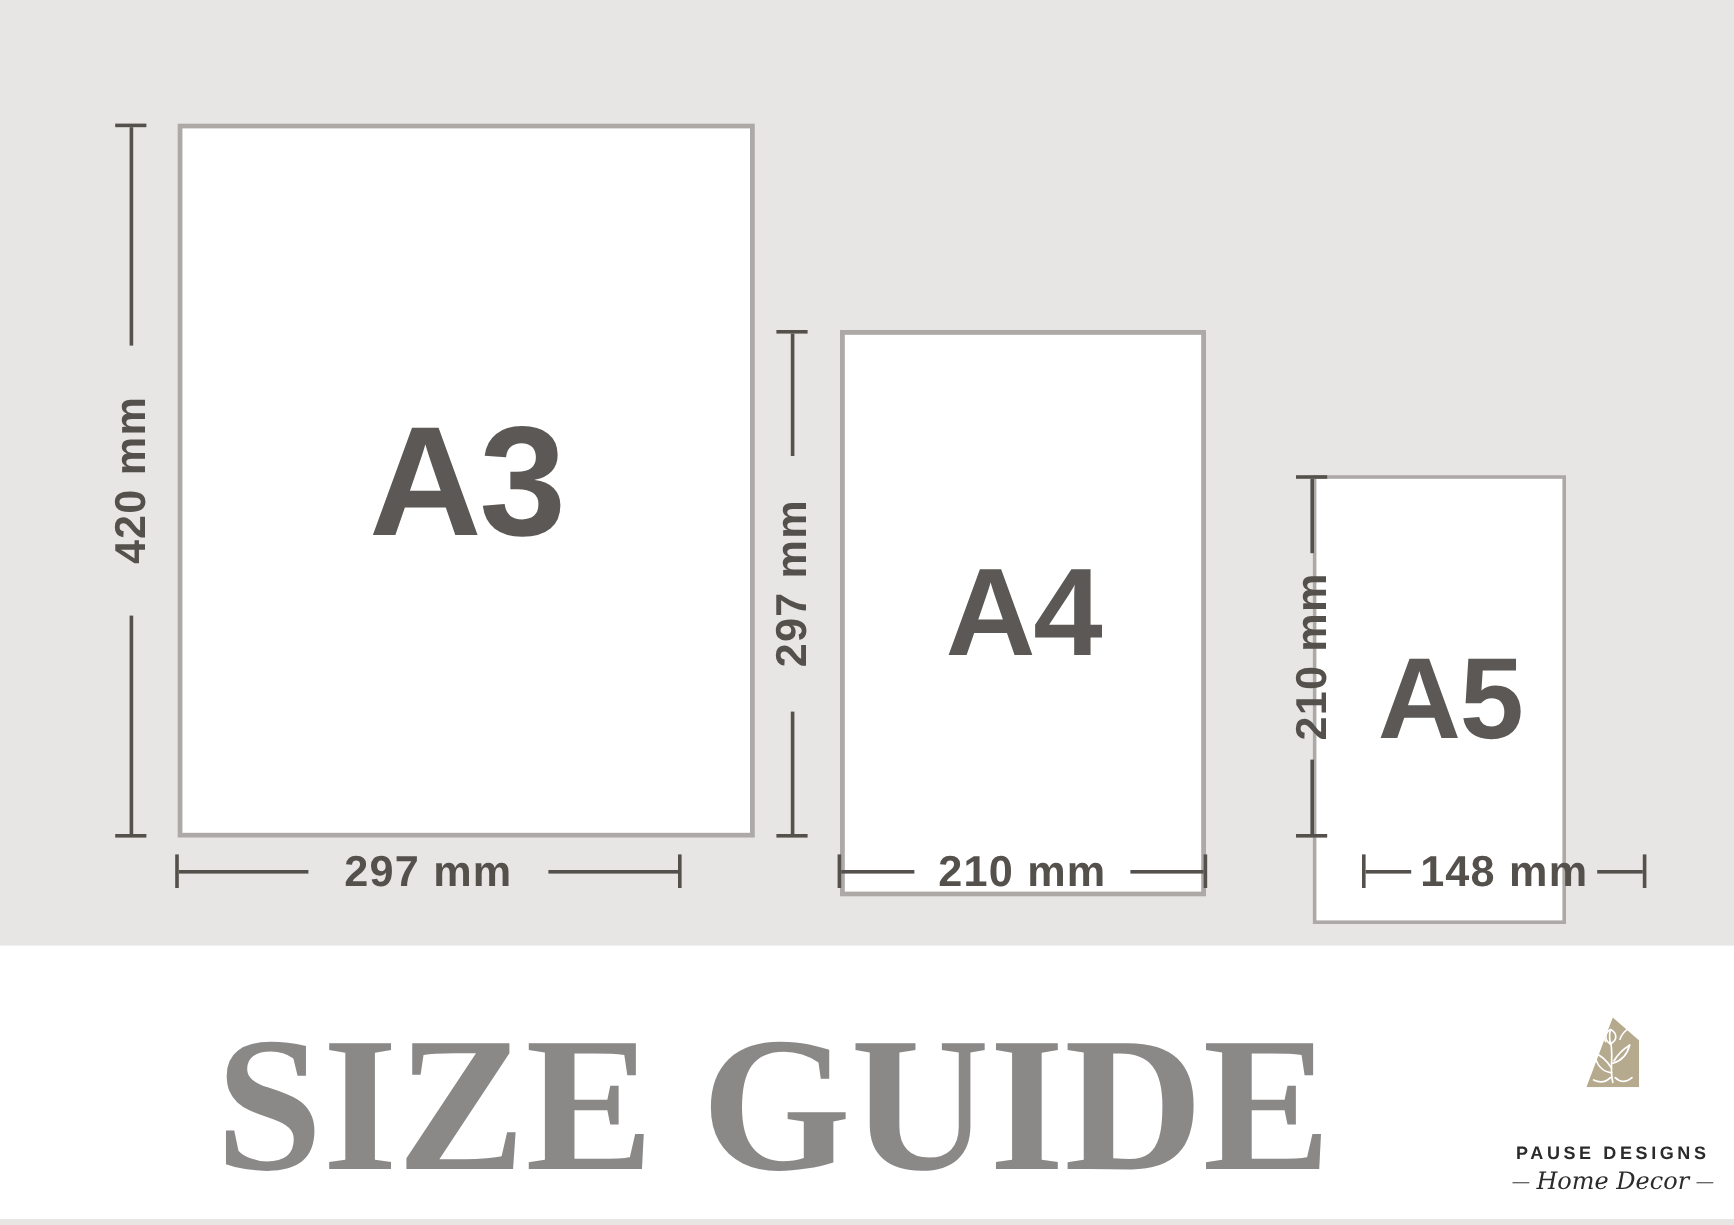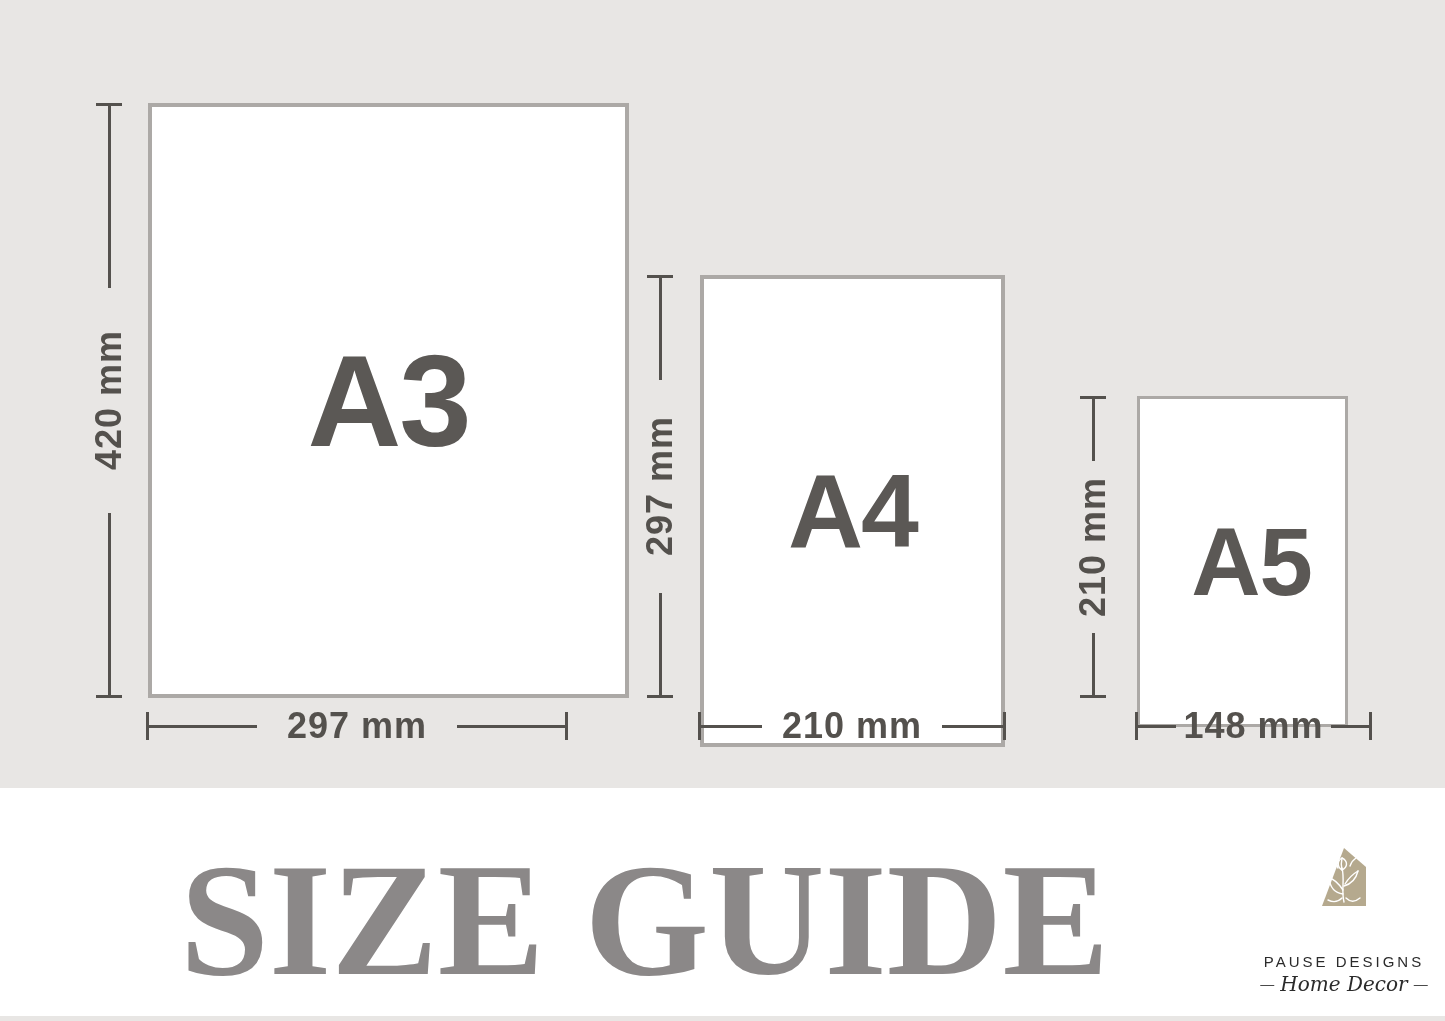--- a/index.html
+++ b/index.html
@@ -11,21 +11,21 @@
   }
 
   
   .paper {
     position:absolute; background:var(--c-paper,#ffffff);
     border:4px solid var(--c-paper-border,#aca9a6);
     display:flex; align-items:center; justify-content:center;
   }
   .p-a3 { left:148px; top:103px; width:481px; height:595px; }
   .p-a4 { left:700px; top:275px; width:305px; height:472px; }
-  .p-a5 { left:1137px; top:396px; width:211px; height:331px; border-width:3px;padding-left:18px; }
+  .p-a5 { left:1094px; top:396px; width:211px; height:374px; border-width:3px;padding-left:18px; }
   .paper-label {
     font-weight:700; color:var(--c-paper-label,#5b5855); line-height:1;
     letter-spacing:-2px;
   }
   .p-a3 .paper-label { font-size:130px; }
   .p-a4 .paper-label { font-size:104px; }
   .p-a5 .paper-label { font-size:96px; letter-spacing:-1px; }
 
   
   .vdim {
@@ -71,21 +71,21 @@
     position:absolute; left:0; top:36px; width:1289px; text-align:center;
     font-family:"Liberation Serif", serif; font-weight:700;
     font-size:160px; line-height:1.2; letter-spacing:0px;
     color:var(--c-title,#8b8888); white-space:nowrap;
   }
   .logo {
     position:absolute; left:1254px; top:60px; width:180px; text-align:center;
   }
   .house-svg { display:block; margin:0 auto 8px auto; width:44px; height:58px; }
   .brand {
-    font-size:15px; font-weight:400; letter-spacing:3px;
+    font-size:15px; font-weight:700; letter-spacing:3px;
     color:var(--c-logo-text,#2b2b2b); white-space:nowrap;margin-top:47px;
   }
   .tagline {
     margin-top:4px; display:flex; align-items:center; justify-content:center;
     gap:6px; color:var(--c-logo-text,#2b2b2b);
   }
   .tagline .dash { font-size:14px; line-height:1; color:#4a4a4a; }
   .tagline .script {
     font-family:"DejaVu Serif", serif; font-style:italic;
     font-size:20px; line-height:1; white-space:nowrap;

